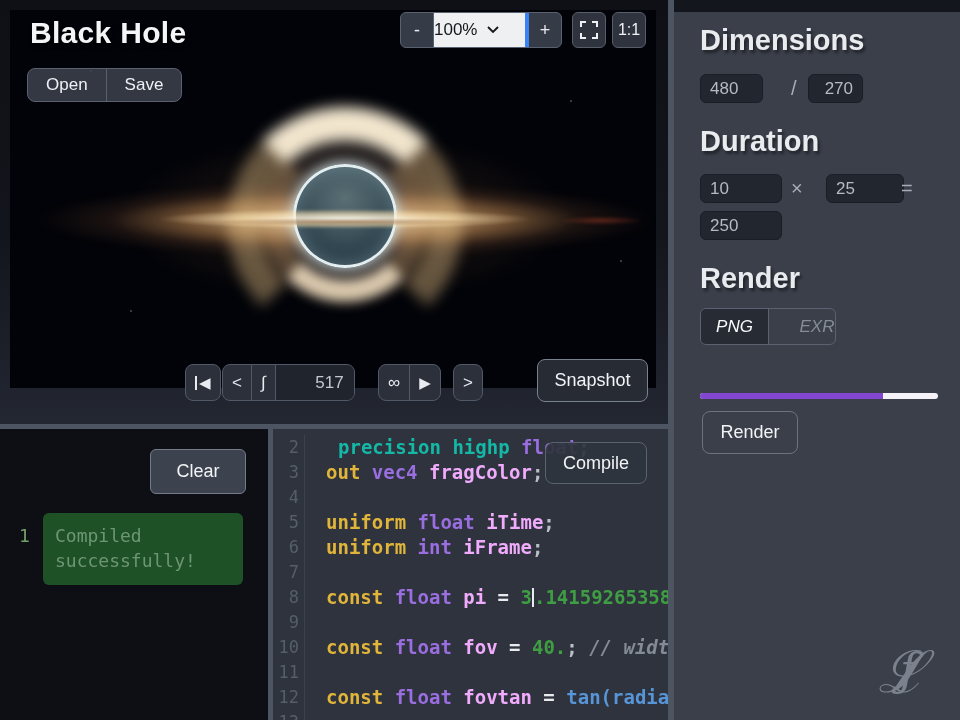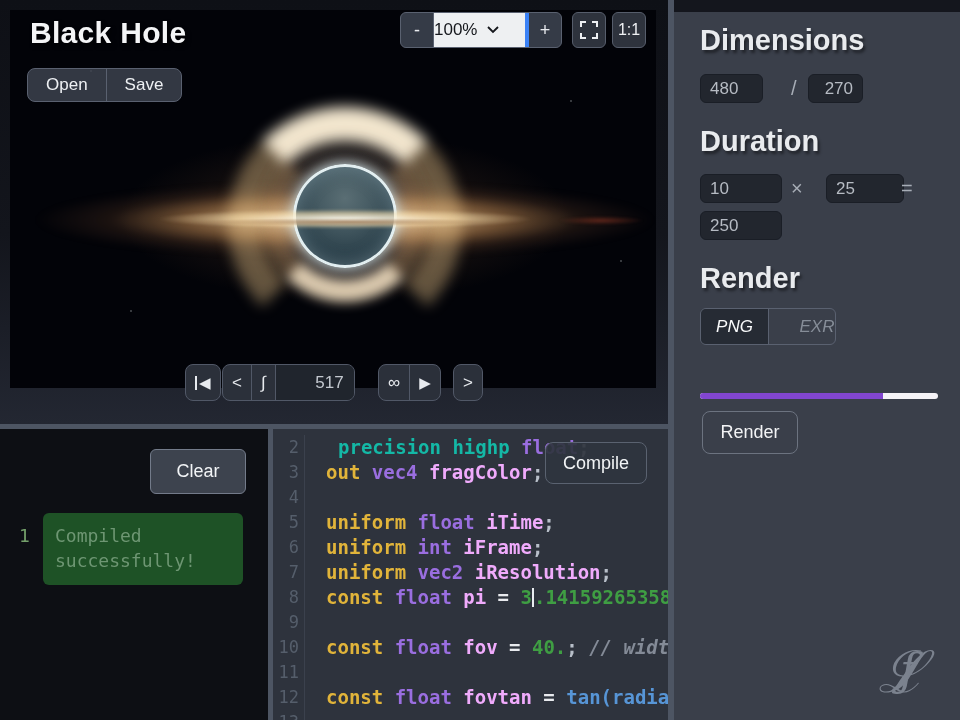--- a/index.html
+++ b/index.html
@@ -204,39 +204,40 @@
         <input class="pb-input" value="517" style="">
       </div>
       <div class="pb-group" style="left:378px;">
         <button class="pb-btn">∞</button>
         <button class="pb-btn tri">▶</button>
       </div>
       <div class="pb-group" style="left:453px;">
         <button class="pb-btn">&gt;</button>
       </div>
 
+      <button id="snapshot-btn">Snapshot</button>
     </div>
 
     <div class="splitter" id="split-h"></div>
     <div class="splitter" id="split-v"></div>
 
     <div id="console">
       <button id="clear-btn">Clear</button>
       <div id="log-line-no">1</div>
       <div id="log-msg">Compiled successfully!</div>
     </div>
 
     <div id="editor">
       <div id="editor-lines">
           <div class="code-line"><span class="gutter-cell">2</span><span class="code-cell"><span class="tok-plain">precision highp </span><span class="tok-type">float</span><span class="tok-punct">;</span></span></div>
           <div class="code-line"><span class="gutter-cell">3</span><span class="code-cell"><span class="tok-kw">out </span><span class="tok-type">vec4 </span><span class="tok-ident">fragColor</span><span class="tok-punct">;</span></span></div>
           <div class="code-line"><span class="gutter-cell">4</span><span class="code-cell"></span></div>
           <div class="code-line"><span class="gutter-cell">5</span><span class="code-cell"><span class="tok-kw">uniform </span><span class="tok-type">float </span><span class="tok-ident">iTime</span><span class="tok-punct">;</span></span></div>
           <div class="code-line"><span class="gutter-cell">6</span><span class="code-cell"><span class="tok-kw">uniform </span><span class="tok-type">int </span><span class="tok-ident">iFrame</span><span class="tok-punct">;</span></span></div>
-          <div class="code-line"><span class="gutter-cell">7</span><span class="code-cell"><span class="tok-kw">uniform </span><span class="tok-type">vec2 </span><span class="tok-ident">iResolution</span><span class="tok-punct">;</span></span></div>
+          <div class="code-line"><span class="gutter-cell">7</span></div>
           <div class="code-line"><span class="gutter-cell">8</span><span class="code-cell"><span class="tok-kw">const </span><span class="tok-type">float </span><span class="tok-ident">pi </span><span class="tok-op">= </span><span class="tok-num">3</span><span class="caret"></span><span class="tok-num">.14159265358979</span></span></div>
           <div class="code-line"><span class="gutter-cell">9</span><span class="code-cell"></span></div>
           <div class="code-line"><span class="gutter-cell">10</span><span class="code-cell"><span class="tok-kw">const </span><span class="tok-type">float </span><span class="tok-ident">fov </span><span class="tok-op">= </span><span class="tok-num">40.</span><span class="tok-punct">; </span><span class="tok-comment">// width</span></span></div>
           <div class="code-line"><span class="gutter-cell">11</span><span class="code-cell"></span></div>
           <div class="code-line"><span class="gutter-cell">12</span><span class="code-cell"><span class="tok-kw">const </span><span class="tok-type">float </span><span class="tok-ident">fovtan </span><span class="tok-op">= </span><span class="tok-fn">tan(radians(fov</span></span></div>
           <div class="code-line"><span class="gutter-cell">13</span><span class="code-cell"></span></div>
         </div>
       <button id="compile-btn">Compile</button>
     </div>
   </div>

